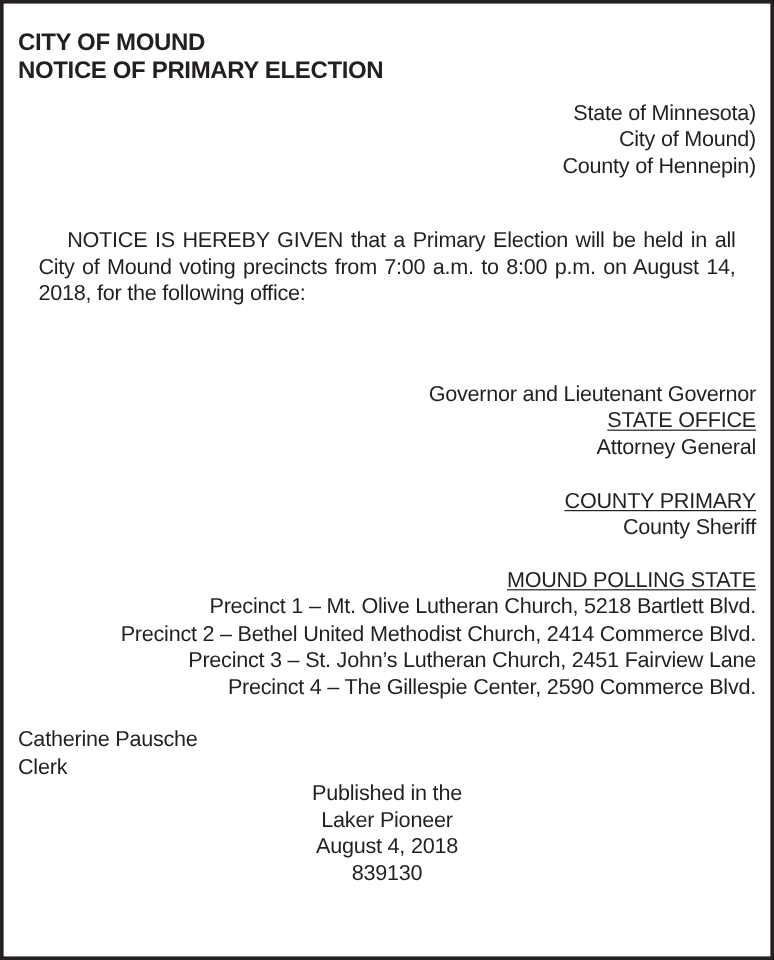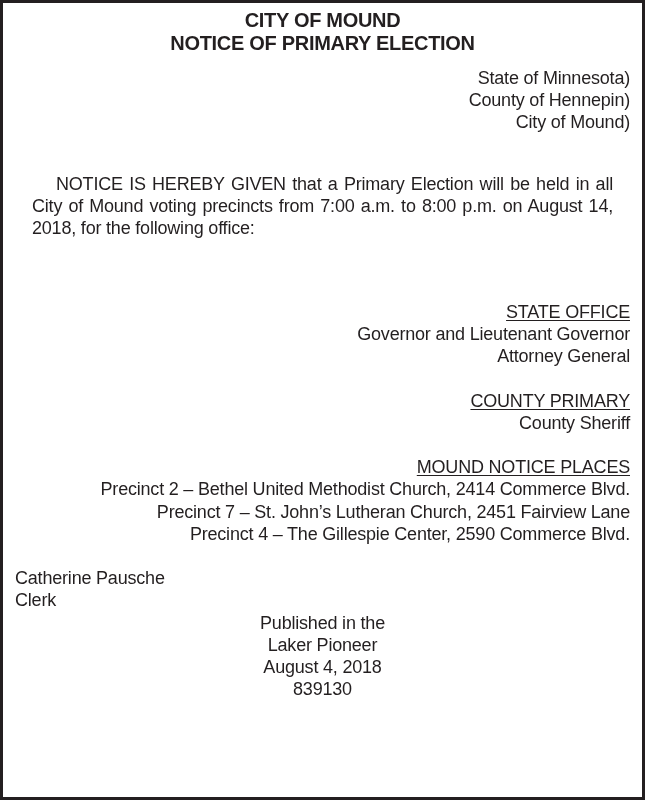--- a/index.html
+++ b/index.html
@@ -20,25 +20,25 @@
       padding: 6px 12px 0 12px;
       background: #ffffff;
       color: #231f20;
       font-family: "Liberation Sans", sans-serif;
       font-size: 18px;
       line-height: 22.2px;
       letter-spacing: -0.2px;
       position: relative;
     }
     .title {
-      text-align: center;
       font-weight: bold;
       font-size: 20px;
       line-height: 23px;
       letter-spacing: -0.3px;
+      margin-top: 16px;
     }
     .line {
       display: block;
       white-space: nowrap;
     }
     .indent {
       padding-left: 24px;
       text-align: right;
     }
     .spacer {
@@ -67,52 +67,53 @@
 
   <div class="title">
     <span class="line">CITY OF MOUND</span>
     <span class="line">NOTICE OF PRIMARY ELECTION</span>
   </div>
 
   <div class="title-spacer"></div>
 
   <div class="indent">
     <span class="line">State of Minnesota)</span>
+    <span class="line">City of Mound)</span>
     <span class="line">County of Hennepin)</span>
-    <span class="line">City of Mound)</span>
   </div>
 
   <div class="spacer"></div>
 
   <p class="para">NOTICE IS HEREBY GIVEN that a Primary Election will be held in all City of Mound voting precincts from 7:00 a.m. to 8:00 p.m. on August 14, 2018, for the following office:</p>
 
   <div class="spacer"></div>
 
 
   <div class="spacer"></div>
 
   <div class="indent">
+    <span class="line">Governor and Lieutenant Governor</span>
     <span class="line heading">STATE OFFICE</span>
-    <span class="line">Governor and Lieutenant Governor</span>
     <span class="line">Attorney General</span>
   </div>
 
   <div class="spacer"></div>
 
   <div class="indent">
     <span class="line heading">COUNTY PRIMARY</span>
     <span class="line">County Sheriff</span>
   </div>
 
   <div class="spacer"></div>
 
   <div class="indent">
-    <span class="line heading">MOUND NOTICE PLACES</span>
+    <span class="line heading">MOUND POLLING STATE</span>
+    <span class="line">Precinct 1 – Mt. Olive Lutheran Church, 5218 Bartlett Blvd.</span>
     <span class="line">Precinct 2 – Bethel United Methodist Church, 2414 Commerce Blvd.</span>
-    <span class="line">Precinct 7 – St. John’s Lutheran Church, 2451 Fairview Lane</span>
+    <span class="line">Precinct 3 – St. John’s Lutheran Church, 2451 Fairview Lane</span>
     <span class="line">Precinct 4 – The Gillespie Center, 2590 Commerce Blvd.</span>
   </div>
 
   <div class="spacer"></div>
 
   <div>
     <span class="line">Catherine Pausche</span>
     <span class="line">Clerk</span>
   </div>
 

